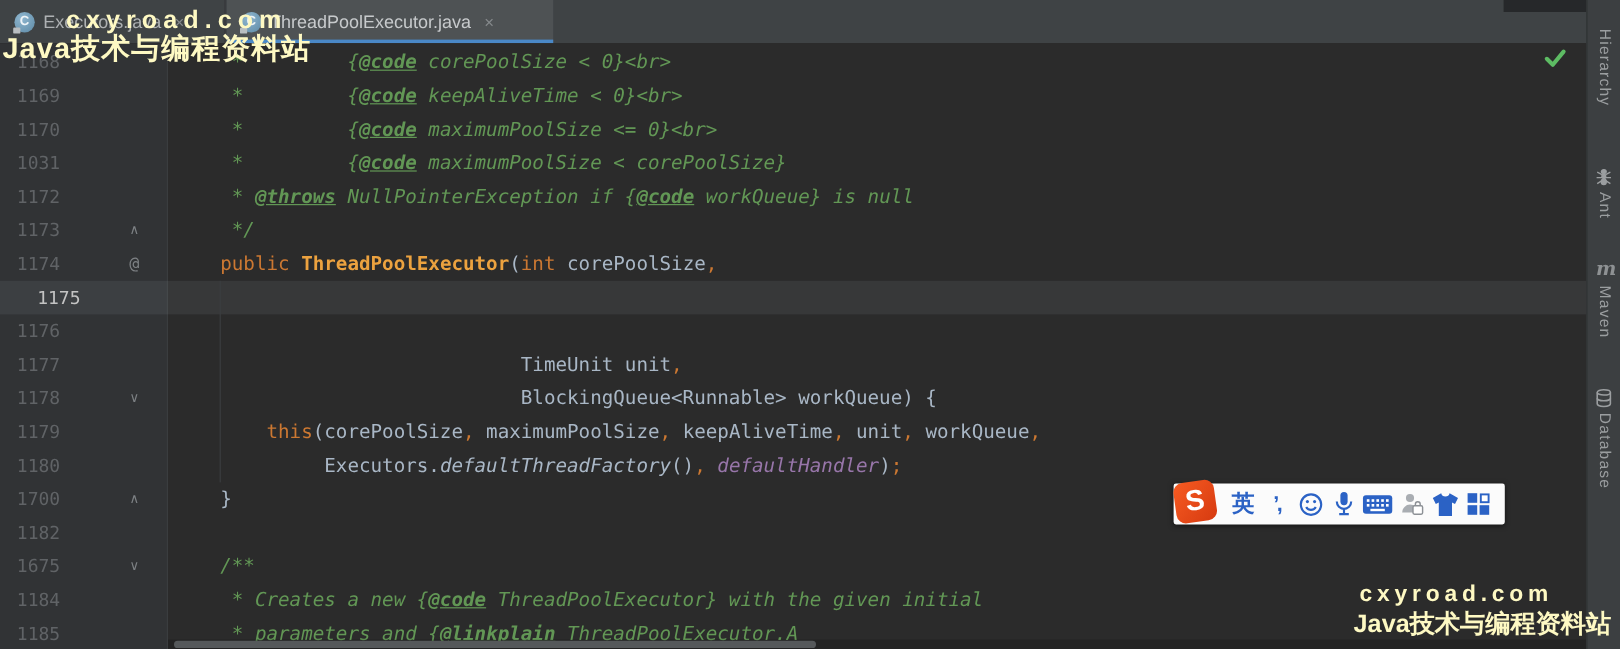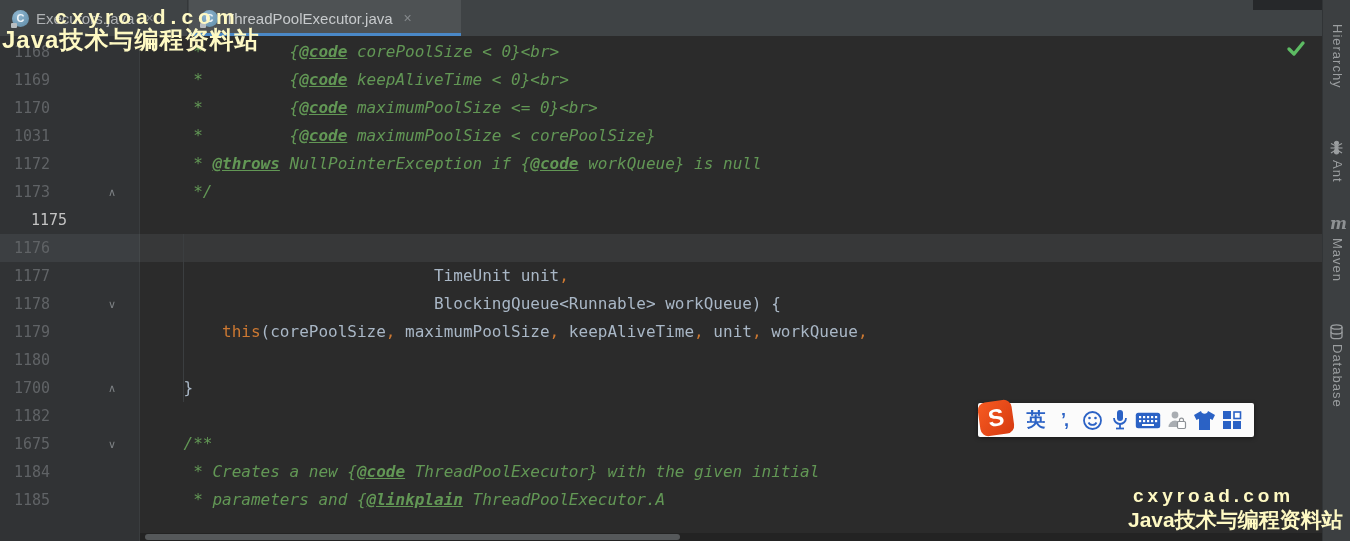--- a/index.html
+++ b/index.html
@@ -123,20 +123,25 @@
         </div>
         <div class="row">
           <span class="ln">1172</span>
           <span class="code"><span class="s-doc">     * </span><span class="s-doctag">@throws</span><span class="s-doc"> NullPointerException if {</span><span class="s-doctag">@code</span><span class="s-doc"> workQueue} is null</span></span>
         </div>
         <div class="row">
           <span class="ln">1173</span>
           <span class="gmark fold">∧</span>
           <span class="code"><span class="s-doc">     */</span></span>
         </div>
+        <div class="row">
+          <span class="ln">1174</span>
+          <span class="gmark annotation">@</span>
+          <span class="code"><span class="s-plain">    </span><span class="s-kw">public </span><span class="s-ctor">ThreadPoolExecutor</span><span class="s-plain">(</span><span class="s-kw">int </span><span class="s-plain">corePoolSize</span><span class="s-punct">,</span></span>
+        </div>
         <div class="row current">
           <span class="ln">1175</span>
         </div>
         <div class="row">
           <span class="ln">1176</span>
         </div>
         <div class="row">
           <span class="ln">1177</span>
           <span class="code"><span class="s-plain">                              TimeUnit unit</span><span class="s-punct">,</span></span>
         </div>
@@ -144,20 +149,21 @@
           <span class="ln">1178</span>
           <span class="gmark fold">∨</span>
           <span class="code"><span class="s-plain">                              BlockingQueue&lt;Runnable&gt; workQueue) {</span></span>
         </div>
         <div class="row">
           <span class="ln">1179</span>
           <span class="code"><span class="s-plain">        </span><span class="s-kw">this</span><span class="s-plain">(corePoolSize</span><span class="s-punct">,</span><span class="s-plain"> maximumPoolSize</span><span class="s-punct">,</span><span class="s-plain"> keepAliveTime</span><span class="s-punct">,</span><span class="s-plain"> unit</span><span class="s-punct">,</span><span class="s-plain"> workQueue</span><span class="s-punct">,</span></span>
         </div>
         <div class="row">
           <span class="ln">1180</span>
+          <span class="code"><span class="s-plain">             Executors.</span><span class="s-method">defaultThreadFactory</span><span class="s-plain">()</span><span class="s-punct">,</span><span class="s-plain"> </span><span class="s-field">defaultHandler</span><span class="s-plain">)</span><span class="s-punct">;</span></span>
         </div>
         <div class="row">
           <span class="ln">1700</span>
           <span class="gmark fold">∧</span>
           <span class="code"><span class="s-plain">    }</span></span>
         </div>
         <div class="row">
           <span class="ln">1182</span>
           <span class="code"></span>
         </div>

